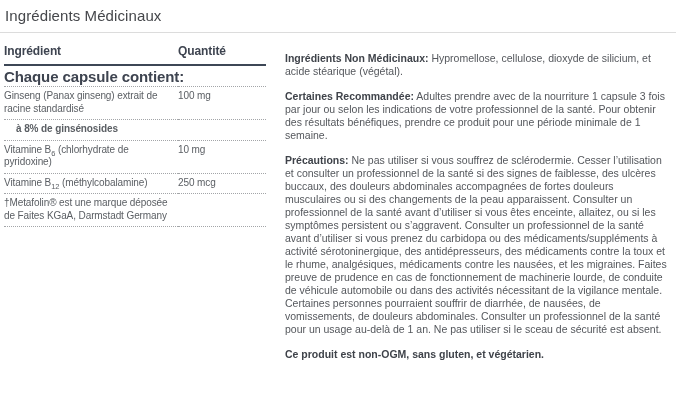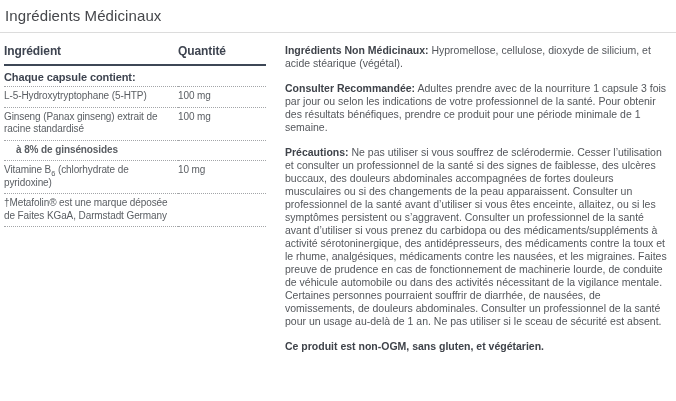--- a/index.html
+++ b/index.html
@@ -36,33 +36,33 @@
     padding:1px 0 6px 0;
     border-bottom:2px solid var(--table-rule);
   }
   .ing-table th.col-qty{width:88px;}
   .ing-table td{
     vertical-align:top;padding:3px 0 4px 0;
     border-bottom:1px dotted var(--dotted);
     color:#5a5e63;
   }
   .ing-table td.group-hdr{
-    font-weight:700;color:var(--th-text);font-size:11px;
+    font-weight:700;color:var(--th-text);font-size:15px;
     padding:5px 0 3px 0;
   }
   .ing-table td.ing{padding-right:6px;}
   .ing-table tr.indent td.ing{padding-left:12px;font-weight:bold;}
   .ing-table i{font-style:italic;}
   .ing-table sub{font-size:7.5px;line-height:0;}
   
   .right-col{
     margin-left:19px;width:386px;
     font-size:10.5px;line-height:13px;
   }
-  .right-col p{margin:0 0 12px 0;}
+  .right-col p{margin:8px 0 12px 0;}
   .right-col strong{font-weight:700;color:#3f434a;}
   .right-col p.bold-line{font-weight:700;color:#3f434a;margin-bottom:0;}
 </style>
 </head>
 <body>
 
 <div class="page">
   <h1 class="page-title">Ingrédients Médicinaux</h1>
   <hr class="title-divider">
   <div class="content">
@@ -74,42 +74,42 @@
             <th class="col-qty">Quantité</th>
           </tr>
         </thead>
         <tbody>
           <tr>
             <td class="group-hdr" colspan="2">Chaque capsule contient:</td>
           </tr>
         </tbody>
         <tbody id="rows">
             <tr>
-              <td class="ing"><span>L-5-Hydroxytryptophane (5-HTP)</span></td>
-              <td class="qty">100 mg</td>
-            </tr>
-            <tr>
               <td class="ing"><span>Ginseng (Panax ginseng) extrait de racine standardisé</span></td>
               <td class="qty">100 mg</td>
             </tr>
             <tr class="indent">
               <td class="ing"><span>à 8% de ginsénosides</span></td>
               <td class="qty"></td>
             </tr>
             <tr>
               <td class="ing"><span>Vitamine B</span><sub>6</sub><span> (chlorhydrate de pyridoxine)</span></td>
               <td class="qty">10 mg</td>
             </tr>
             <tr>
+              <td class="ing"><span>Vitamine B</span><sub>12</sub><span> (méthylcobalamine)</span></td>
+              <td class="qty">250 mcg</td>
+            </tr>
+            <tr>
               <td class="ing"><span>†Metafolin® est une marque déposée de Faites KGaA, Darmstadt Germany</span></td>
               <td class="qty"></td>
             </tr>
           </tbody>
       </table>
     </div>
     <div class="right-col" id="right-col">
         <p><strong>Ingrédients Non Médicinaux:</strong> Hypromellose, cellulose, dioxyde de silicium, et acide stéarique (végétal).</p>
-        <p><strong>Consulter Recommandée:</strong> Adultes prendre avec de la nourriture 1 capsule 3 fois par jour ou selon les indications de votre professionnel de la santé. Pour obtenir des résultats bénéfiques, prendre ce produit pour une période minimale de 1 semaine.</p>
+        <p><strong>Certaines Recommandée:</strong> Adultes prendre avec de la nourriture 1 capsule 3 fois par jour ou selon les indications de votre professionnel de la santé. Pour obtenir des résultats bénéfiques, prendre ce produit pour une période minimale de 1 semaine.</p>
         <p><strong>Précautions:</strong> Ne pas utiliser si vous souffrez de sclérodermie. Cesser l’utilisation et consulter un professionnel de la santé si des signes de faiblesse, des ulcères buccaux, des douleurs abdominales accompagnées de fortes douleurs musculaires ou si des changements de la peau apparaissent. Consulter un professionnel de la santé avant d’utiliser si vous êtes enceinte, allaitez, ou si les symptômes persistent ou s’aggravent. Consulter un professionnel de la santé avant d’utiliser si vous prenez du carbidopa ou des médicaments/suppléments à activité sérotoninergique, des antidépresseurs, des médicaments contre la toux et le rhume, analgésiques, médicaments contre les nausées, et les migraines. Faites preuve de prudence en cas de fonctionnement de machinerie lourde, de conduite de véhicule automobile ou dans des activités nécessitant de la vigilance mentale. Certaines personnes pourraient souffrir de diarrhée, de nausées, de vomissements, de douleurs abdominales. Consulter un professionnel de la santé pour un usage au-delà de 1 an. Ne pas utiliser si le sceau de sécurité est absent.</p>
         <p class="bold-line">Ce produit est non-OGM, sans gluten, et végétarien.</p>
       </div>
   </div>
 </div>
 
 </body></html>

